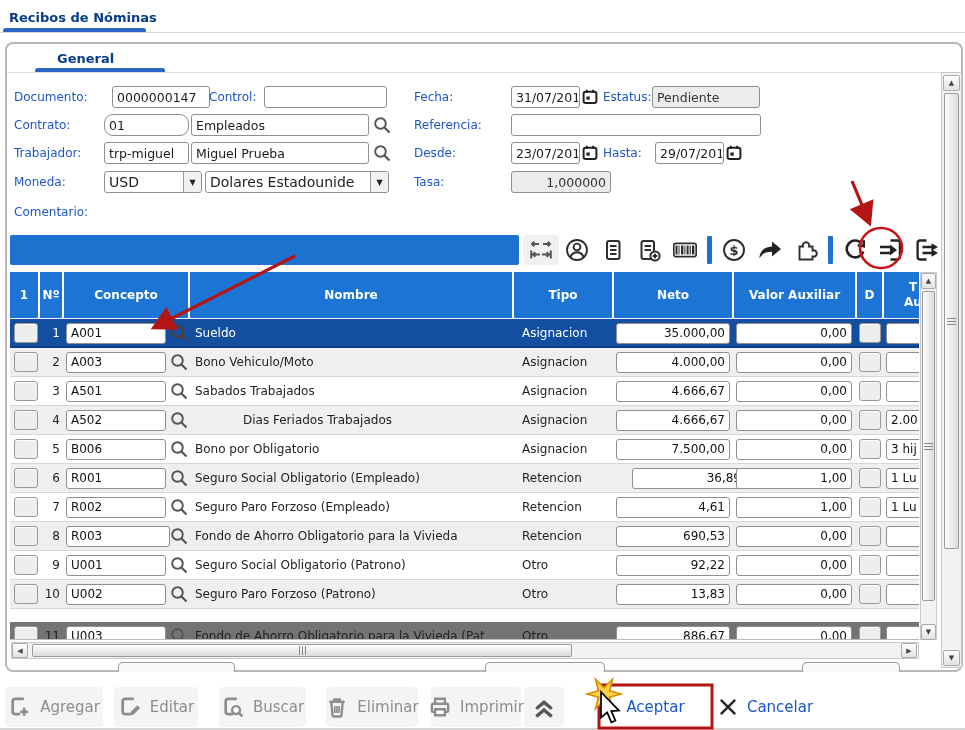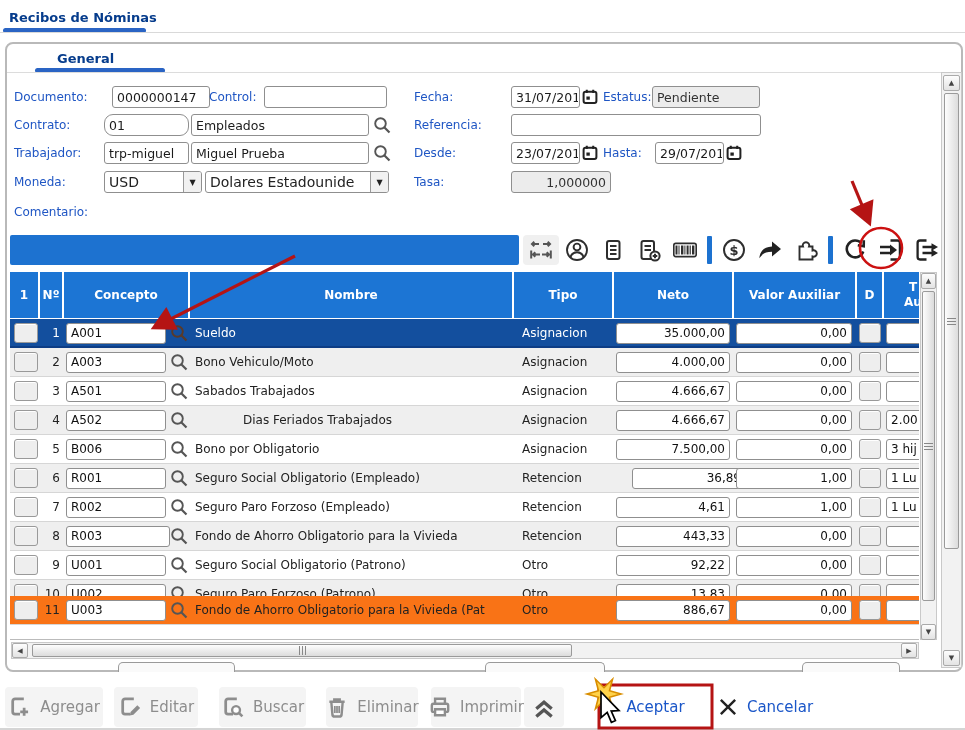--- a/index.html
+++ b/index.html
@@ -362,21 +362,21 @@
         <div class="grow" style="background: rgb(239, 239, 239); top: 250px;">
           <div class="rowbtn" style="left: 4px;"></div>
           <div class="gcell-txt" style="left: 30px; width: 20px; text-align: right;">8</div>
           <div class="cellinput" style="left: 56px; width: 104px;">R003</div>
           <span class="icon-btn" style="left: 160px; top: 5px;"><svg width="18" height="18" viewBox="0 0 18 18" xmlns="http://www.w3.org/2000/svg">
               <circle cx="7.5" cy="7.5" r="5.3" fill="none" stroke="#555" stroke-width="1.9"></circle>
               <line x1="11.5" y1="11.5" x2="16.5" y2="16.5" stroke="#555" stroke-width="2.2"></line>
             </svg></span>
           <div class="gcell-txt" style="left: 185px; width: 319px;">Fondo de Ahorro Obligatorio para la Vivieda</div>
           <div class="gcell-txt" style="left: 512px; width: 92px;">Retencion</div>
-          <div class="cellinput num" style="left: 606px; width: 114px;">443,33</div>
+          <div class="cellinput num" style="left: 606px; width: 114px;">690,53</div>
           <div class="cellinput num" style="left: 726px; width: 116px;">0,00</div>
           <div class="rowbtn" style="left: 849px; width: 22px;"></div>
           <div class="cellinput" style="left: 876px; width: 56px;"></div>
         </div>
         <div class="grow" style="background: rgb(255, 255, 255); top: 279px;">
           <div class="rowbtn" style="left: 4px;"></div>
           <div class="gcell-txt" style="left: 30px; width: 20px; text-align: right;">9</div>
           <div class="cellinput" style="left: 56px; width: 100px;">U001</div>
           <span class="icon-btn" style="left: 160px; top: 5px;"><svg width="18" height="18" viewBox="0 0 18 18" xmlns="http://www.w3.org/2000/svg">
               <circle cx="7.5" cy="7.5" r="5.3" fill="none" stroke="#555" stroke-width="1.9"></circle>
@@ -397,21 +397,21 @@
               <circle cx="7.5" cy="7.5" r="5.3" fill="none" stroke="#555" stroke-width="1.9"></circle>
               <line x1="11.5" y1="11.5" x2="16.5" y2="16.5" stroke="#555" stroke-width="2.2"></line>
             </svg></span>
           <div class="gcell-txt" style="left: 185px; width: 319px;">Seguro Paro Forzoso (Patrono)</div>
           <div class="gcell-txt" style="left: 512px; width: 92px;">Otro</div>
           <div class="cellinput num" style="left: 606px; width: 114px;">13,83</div>
           <div class="cellinput num" style="left: 726px; width: 116px;">0,00</div>
           <div class="rowbtn" style="left: 849px; width: 22px;"></div>
           <div class="cellinput" style="left: 876px; width: 56px;"></div>
         </div>
-        <div class="grow" style="background: #f97316; top: 324px;">
+        <div class="grow" style="background: #737373; top: 350px;">
           <div class="rowbtn" style="left: 4px;"></div>
           <div class="gcell-txt" style="left: 30px; width: 20px; text-align: right;">11</div>
           <div class="cellinput" style="left: 56px; width: 100px;">U003</div>
           <span class="icon-btn" style="left: 160px; top: 5px;"><svg width="18" height="18" viewBox="0 0 18 18" xmlns="http://www.w3.org/2000/svg">
               <circle cx="7.5" cy="7.5" r="5.3" fill="none" stroke="#555" stroke-width="1.9"></circle>
               <line x1="11.5" y1="11.5" x2="16.5" y2="16.5" stroke="#555" stroke-width="2.2"></line>
             </svg></span>
           <div class="gcell-txt" style="left: 185px; width: 319px;">Fondo de Ahorro Obligatorio para la Vivieda (Pat</div>
           <div class="gcell-txt" style="left: 512px; width: 92px;">Otro</div>
           <div class="cellinput num" style="left: 606px; width: 114px;">886,67</div>

